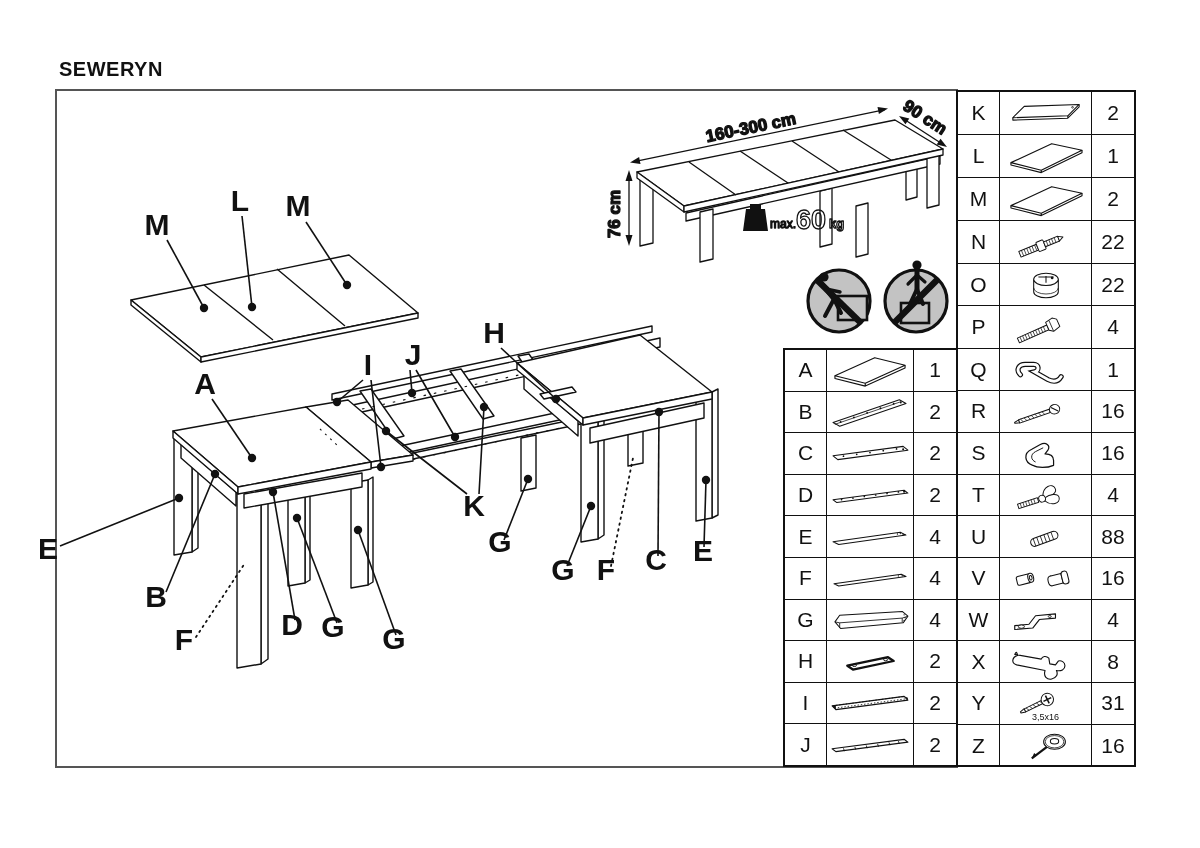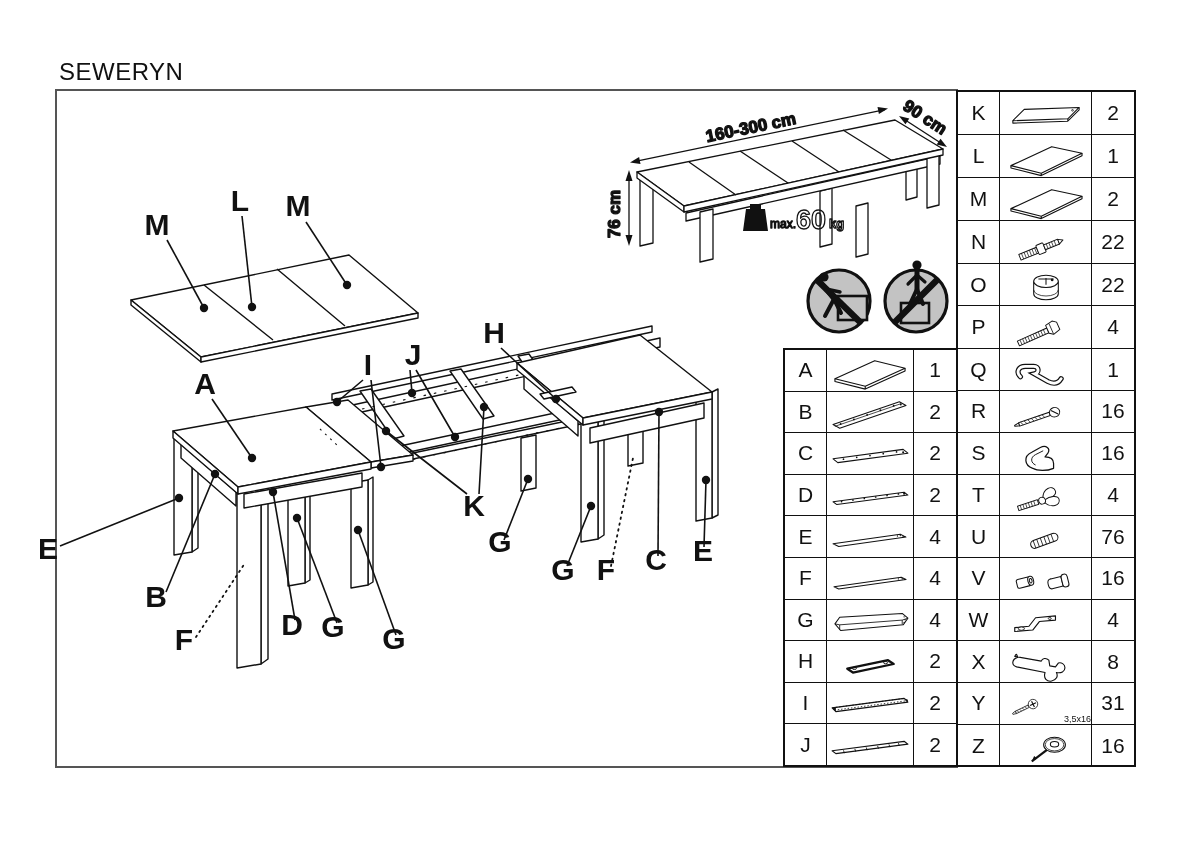--- a/index.html
+++ b/index.html
@@ -1,31 +1,31 @@
 <!DOCTYPE html>
 <html><head>
 <meta charset="utf-8">
 <style>
   html,body{margin:0;padding:0;background:#fff;}
   .sheet{position:relative;width:1200px;height:848px;background:#fff;overflow:hidden;
          font-family:"Liberation Sans",sans-serif;color:#111;}
-  .title{position:absolute;left:59px;top:58px;font-size:24px;font-weight:normal;letter-spacing:.5px;}
+  .title{position:absolute;left:59px;top:58px;font-size:20px;font-weight:bold;letter-spacing:.5px;}
   .dsvg{position:absolute;left:0;top:0;}
   
   .ptable{position:absolute;background:#fff;border:2px solid #111;box-sizing:border-box;
           display:flex;flex-direction:column;}
   .ptable-left{left:783px;top:348px;width:175px;height:419px;}
   .ptable-right{left:956px;top:90px;width:180px;height:677px;}
   .prow{display:flex;flex:1;border-bottom:1.5px solid #111;box-sizing:border-box;min-height:0;}
   .prow:last-child{border-bottom:none;}
   .ptable-right .prow{flex:0 0 41.72px;}
   .ptable-right .prow:nth-child(-n+6){flex:0 0 42.9px;}
   .pc{display:flex;align-items:center;justify-content:center;box-sizing:border-box;min-width:0;}
   .pletter{width:42px;border-right:1.5px solid #111;font-size:21px;}
-  .picon{flex:1;overflow:hidden;align-items:flex-end;}
+  .picon{flex:1;flex-direction:column;overflow:hidden;}
   .pqty{width:43px;border-left:1.5px solid #111;font-size:21px;}
   .picon svg{width:84px;height:36px;display:block;}
   .ylabel{font-size:9px;line-height:1;margin-top:-7px;}
   .dlabel{font:bold 30px "Liberation Sans",sans-serif;fill:#111;}
   .dimtxt{font:bold 17px "Liberation Sans",sans-serif;fill:#111;}
 </style>
 </head>
 <body>
 
 <div class="sheet">
@@ -521,21 +521,21 @@
     <div class="prow">
       <div class="pc pletter">U</div>
       <div class="pc picon">
           <svg viewBox="0 0 88 38">
             <g transform="rotate(-20 44 20)" stroke="#111" stroke-width="1.1" fill="#fff" stroke-linejoin="round">
               <rect x="27" y="16" width="30" height="8.5" rx="4.2"></rect>
               <path d="M31,16.3 v8 M35,16 v8.5 M39,16 v8.5 M43,16 v8.5 M47,16 v8.5 M51,16.2 v8.2" stroke-width=".8"></path>
             </g>
           </svg>
         </div>
-      <div class="pc pqty">76</div>
+      <div class="pc pqty">88</div>
     </div>
     <div class="prow">
       <div class="pc pletter">V</div>
       <div class="pc picon">
           <svg viewBox="0 0 88 38">
             <g stroke="#111" stroke-width="1.1" fill="#fff" stroke-linejoin="round">
               <g transform="rotate(-14 22 20)">
                 <rect x="13" y="15.5" width="15" height="9.5" rx="2"></rect>
                 <ellipse cx="28" cy="20.2" rx="3" ry="4.8"></ellipse>
                 <ellipse cx="28" cy="20.2" rx="1.4" ry="2.4"></ellipse>

